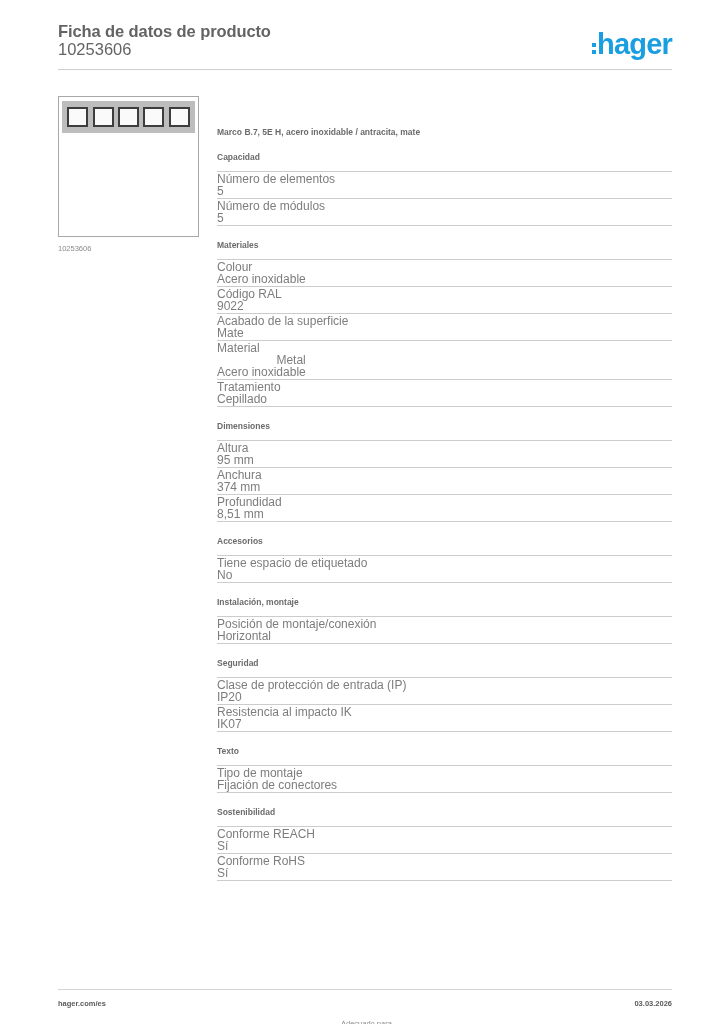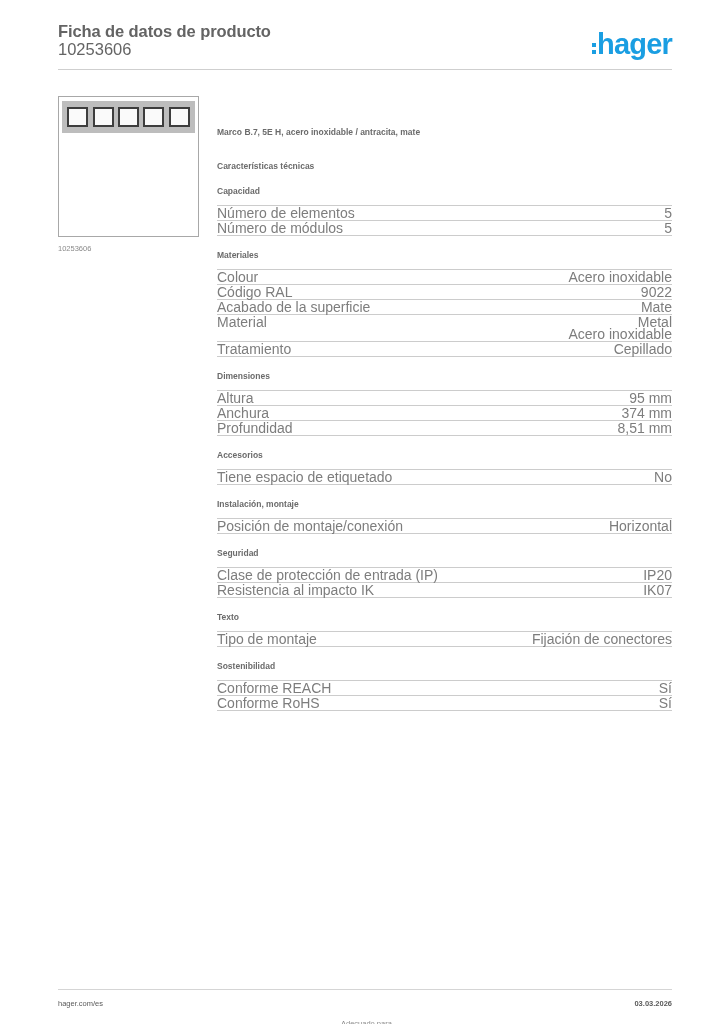--- a/index.html
+++ b/index.html
@@ -136,46 +136,47 @@
       color: #6b6b6b;
       height: 12px;
       line-height: 12px;
       border-bottom: 1.5px solid #cccccc;
       padding-bottom: 8px;
     }
     .row {
       display: flex;
       justify-content: space-between;
       align-items: flex-start;
-      font-size: 14px;
+      font-size: 12px;
       color: #7d7d7d;
       line-height: 12px;
       padding: 1px 0 1px 0;
       border-bottom: 1.5px solid #cccccc;
+      flex-direction: column;
     }
     .row .val {
       text-align: right;
     }
     .row .val span {
       display: block;
     }
 
     .footer {
       position: absolute;
       left: 58px;
       top: 989px;
       width: 614px;
       border-top: 1.5px solid #d5d5d5;
     }
     .footer-left {
       position: absolute;
       left: 0;
       top: 9px;
       font-size: 7.5px;
-      font-weight: normal;
+      font-weight: bold;
       color: #5a5a5a;
     }
     .footer-center {
       position: absolute;
       left: 283px;
       top: 9px;
       font-size: 7.5px;
       color: #8a8a8a;
       margin-top: 20px;
     }
@@ -205,21 +206,20 @@
     <div class="slot"></div>
     <div class="slot"></div>
     <div class="slot"></div>
     <div class="slot"></div>
   </div>
 </div>
 <div class="image-caption">10253606</div>
 
 <div class="main">
   <div class="product-desc">Marco B.7, 5E H, acero inoxidable / antracita, mate</div>
-  <div class="section-main-title">Características técnicas</div>
   <div id="groups">
       <div class="group">
         <div class="group-title">Capacidad</div>
         <div class="row">
           <div class="label">Número de elementos</div>
           <div class="val">
             <span>5</span>
           </div>
         </div>
         <div class="row">

